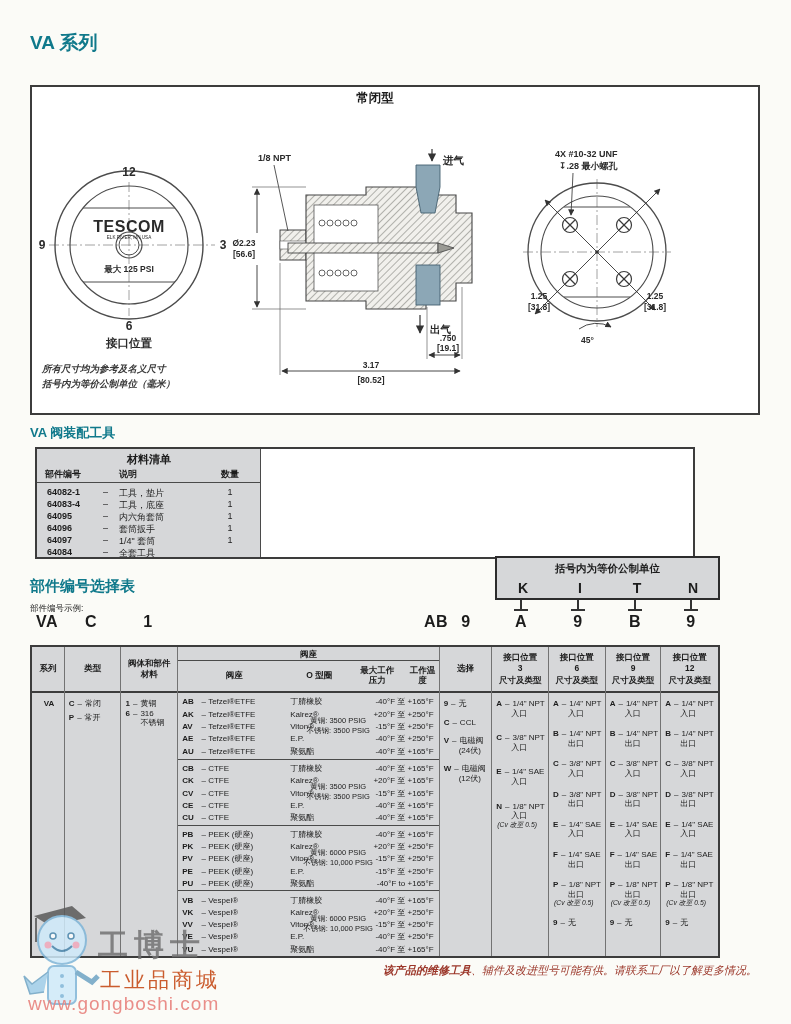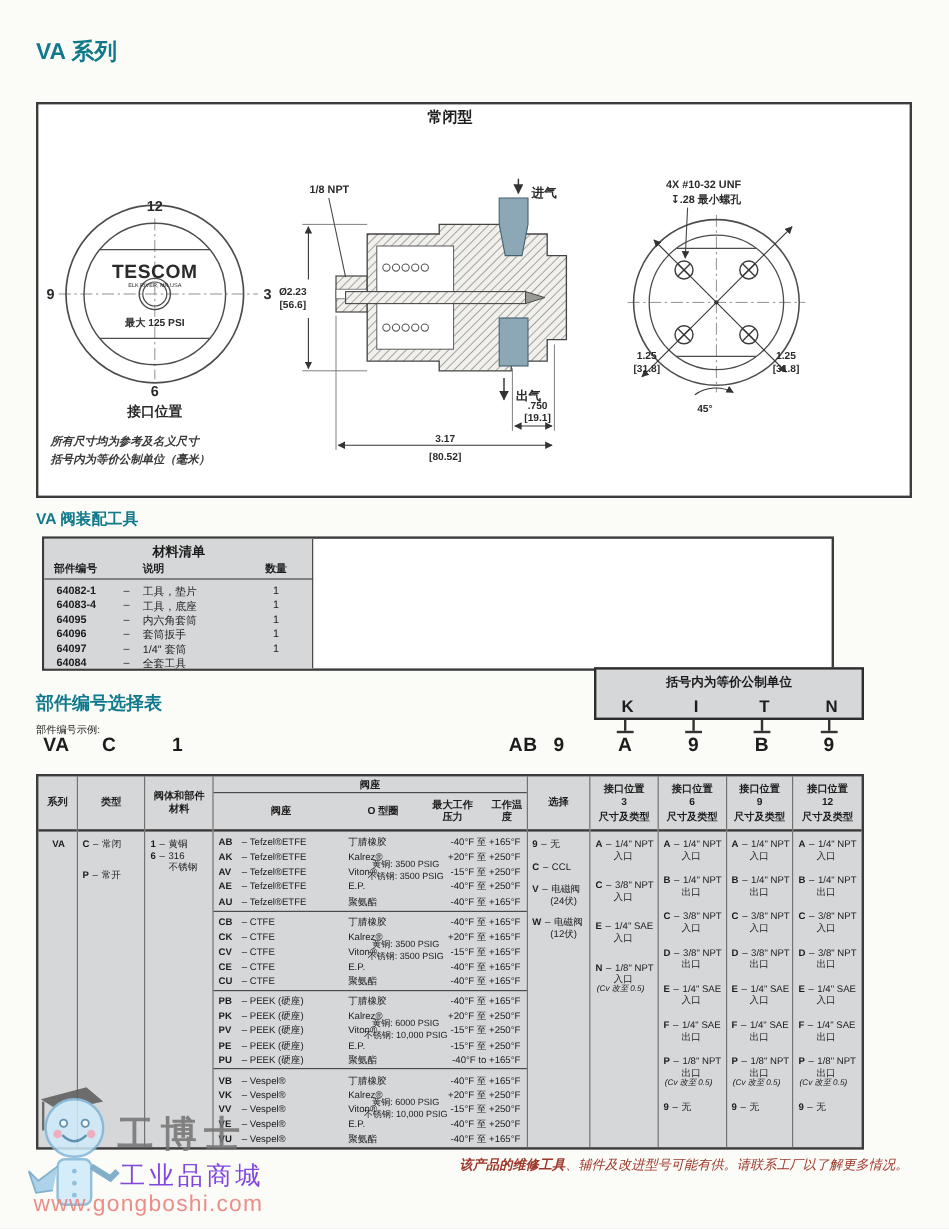--- a/index.html
+++ b/index.html
@@ -61,21 +61,21 @@
   .pnote{font-style:italic;font-size:6.8px;padding-left:1px;white-space:nowrap}
   .mb-sel{margin-bottom:9px}
   .mb-p3{margin-bottom:15px}
   .mb-p{margin-bottom:11px}
   .pad-top{padding-top:6px}
   
   .footnote{position:absolute;top:963px;right:34px;font-size:11px;font-style:italic;color:#9b3629}
   .footnote b{font-weight:700}
   .wm{position:absolute;pointer-events:none}
   .wm1{left:98px;top:925px;font-size:30px;font-weight:700;color:#737373;opacity:.85;letter-spacing:6px}
-  .wm2{left:100px;top:966px;font-size:21px;color:#6d28d9;opacity:.85;letter-spacing:3px}
+  .wm2{left:100px;top:966px;font-size:21px;color:#c2410c;opacity:.85;letter-spacing:3px}
   .wm3{left:28px;top:993px;font-size:19px;color:#e8837e;opacity:.9;letter-spacing:1px}
 </style>
 </head>
 <body>
 
 <div class="page">
 
   <div class="abs teal" style="left:30px;top:30px;font-size:19px">VA 系列</div>
 
   <div class="abs dbox"></div>
@@ -288,21 +288,21 @@
     <div class="pcol" style="width:33px">
       <div class="phead">系列</div>
       <div class="pbody">
           <div class="pent pad-top" style="text-align:center;font-weight:700">VA</div>
         </div>
     </div>
 
     <div class="pcol" style="width:57px">
       <div class="phead">类型</div>
       <div class="pbody">
-        <div class="pent pad-top" style="margin-bottom:16px"><b>C</b><span class="dsh">–</span><span>常闭</span></div>
+        <div class="pent pad-top" style="margin-bottom:4px"><b>C</b><span class="dsh">–</span><span>常闭</span></div>
         <div class="pent"><b>P</b><span class="dsh">–</span><span>常开</span></div>
       </div>
     </div>
 
     <div class="pcol" style="width:57px">
       <div class="phead">
         <div>阀体和部件</div>
           <div>材料</div>
       </div>
       <div class="pbody">

